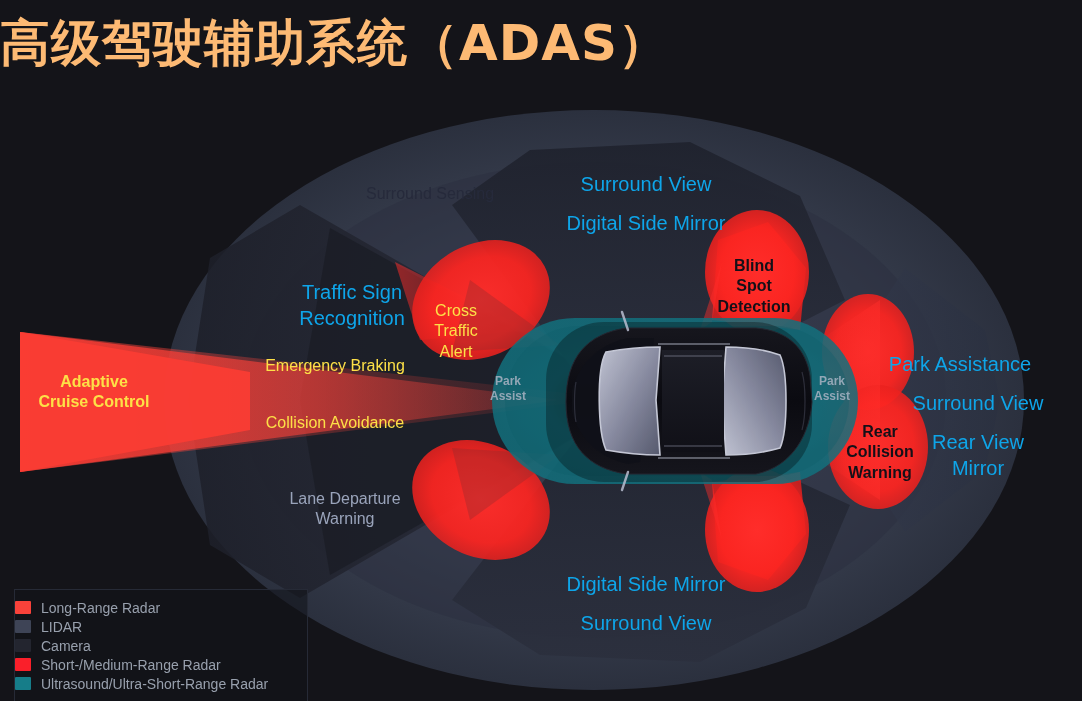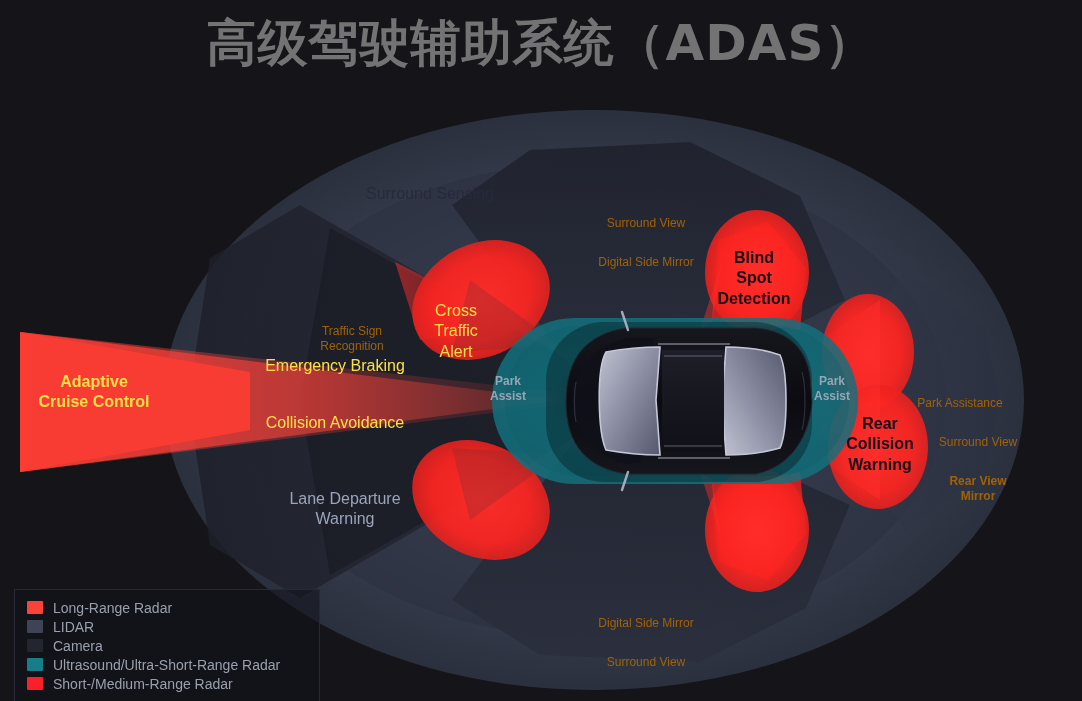--- a/index.html
+++ b/index.html
@@ -3,45 +3,45 @@
 <meta charset="utf-8">
 <style>
   html,body{margin:0;padding:0;background:#141419;}
   body{width:1082px;height:701px;overflow:hidden;position:relative;
        font-family:"Liberation Sans","DejaVu Sans",sans-serif;}
 
   #stage{position:absolute;inset:0;width:1082px;height:701px;background:#141419;overflow:hidden;}
 
   
   .title{
-    position:absolute;left:0;top:10px;width:1082px;text-align:center;
-    color:#737373;font-size:50px;font-weight:700;letter-spacing:1px;
+    position:absolute;left:0;top:10px;width:1082px;
+    color:#fdba74;font-size:50px;font-weight:700;letter-spacing:1px;
     font-family:"DejaVu Sans","Liberation Sans",sans-serif;
     z-index:40;white-space:nowrap;
   }
 
   
   .diagram{position:absolute;left:0;top:0;width:1082px;height:701px;z-index:10;}
   .diagram svg{display:block;width:1082px;height:701px;}
 
   
   .lbl{position:absolute;z-index:30;text-align:center;line-height:1.28;white-space:pre-line;
        pointer-events:none;}
   .lbl.lidar{color:#262a3b;font-size:16px;font-weight:400;}
-  .lbl.cam{color:#a16207;font-size:12px;font-weight:400;margin-top:44px;}
+  .lbl.cam{color:#0ea5e9;font-size:20px;font-weight:400;}
   .lbl.camdim{color:#9aa4bb;font-size:16px;font-weight:400;}
   .lbl.dark{color:#fde047;font-size:16px;font-weight:400;}
-  .lbl.darkb{color:#141018;font-size:16px;font-weight:700;}
+  .lbl.darkb{color:#141018;font-size:16px;font-weight:700;margin-top:8px;}
   .lbl.teal{color:#93a7b6;font-size:12px;font-weight:700;}
 
   
   .legend{
     position:absolute;left:14px;top:589px;width:282px;
     border:1px solid #262a36;background:rgba(17,18,24,.55);
-    padding:8px 10px 8px 12px;z-index:45;
+    padding:8px 10px 8px 0;z-index:45;
   }
   .legend-row{display:flex;align-items:center;height:19px;}
   .sw{width:16px;height:13px;margin-right:10px;flex:0 0 auto;border-radius:1px;}
   .legend-txt{color:#98a0ad;font-size:14px;white-space:nowrap;}
 
   
   .watermark{
     position:absolute;right:18px;bottom:14px;z-index:50;
     color:#f0f1f4;font-size:29px;font-weight:700;letter-spacing:1px;
     font-family:"DejaVu Sans","Liberation Sans",sans-serif;white-space:nowrap;
@@ -251,21 +251,21 @@
   <div class="lbl teal" style="left:478px;top:374px;width:60px;">Park
 Assist</div>
 
   <div class="lbl teal" style="left:802px;top:374px;width:60px;">Park
 Assist</div>
 
   <div class="lbl cam" style="left:886px;top:352px;width:148px;">Park Assistance</div>
 
   <div class="lbl cam" style="left:908px;top:391px;width:140px;">Surround View</div>
 
-  <div class="lbl cam" style="left:920px;top:430px;width:116px;font-weight:bold;">Rear View
+  <div class="lbl cam" style="left:920px;top:430px;width:116px;">Rear View
 Mirror</div>
 
   <div class="lbl darkb" style="left:834px;top:414px;width:92px;">Rear
 Collision
 Warning</div>
 
   <div class="lbl cam" style="left:556px;top:572px;width:180px;">Digital Side Mirror</div>
 
   <div class="lbl cam" style="left:566px;top:611px;width:160px;">Surround View</div>
 
@@ -276,23 +276,23 @@
     </div>
     <div class="legend-row">
       <span class="sw" style="background:#3e4456"></span>
       <span class="legend-txt">LIDAR</span>
     </div>
     <div class="legend-row">
       <span class="sw" style="background:#23252f"></span>
       <span class="legend-txt">Camera</span>
     </div>
     <div class="legend-row">
+      <span class="sw" style="background:#fa1f2a"></span>
+      <span class="legend-txt">Short-/Medium-Range Radar</span>
+    </div>
+    <div class="legend-row">
       <span class="sw" style="background:#167d89"></span>
       <span class="legend-txt">Ultrasound/Ultra-Short-Range Radar</span>
     </div>
-    <div class="legend-row">
-      <span class="sw" style="background:#fa1f2a"></span>
-      <span class="legend-txt">Short-/Medium-Range Radar</span>
-    </div>
   </div>
 
 
 </div>
 
 </body></html>

